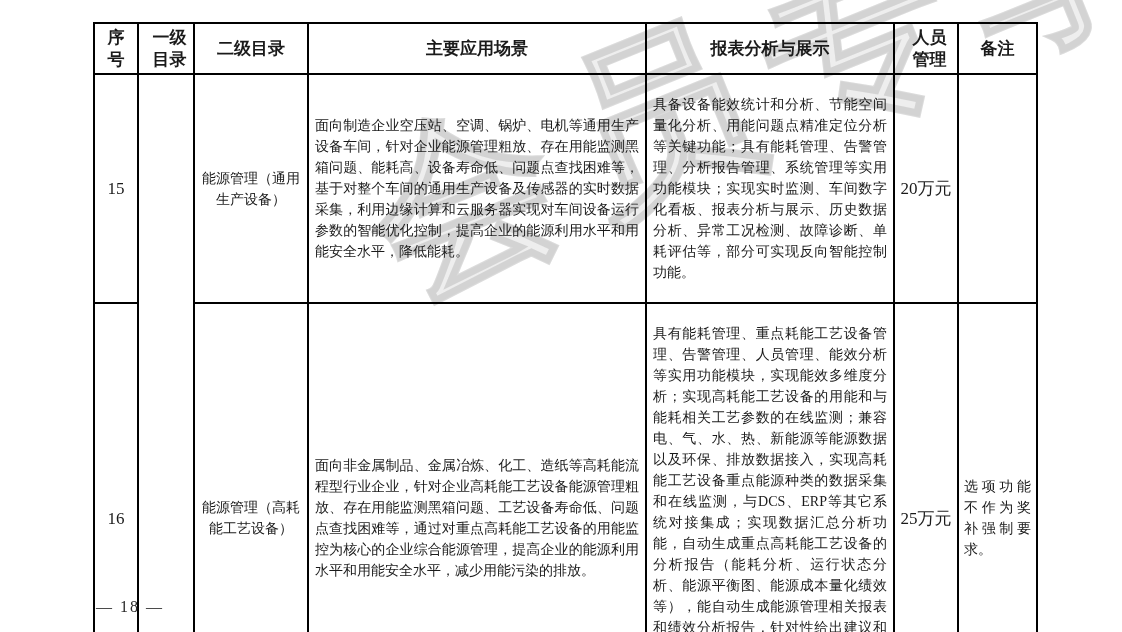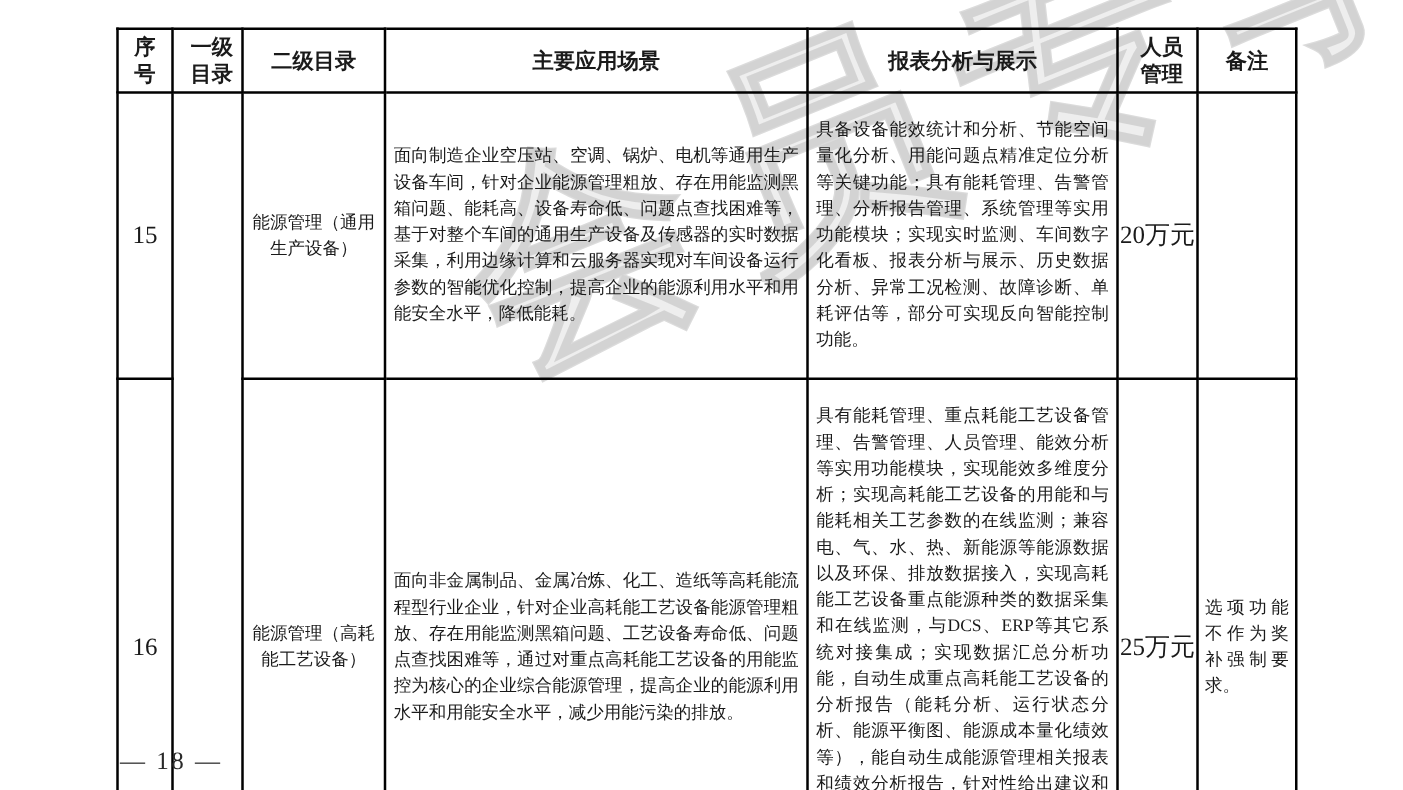--- a/index.html
+++ b/index.html
@@ -58,28 +58,28 @@
   }
   .narrow-2 { display: inline-block; width: 2.4em; text-align: right; }  
   .narrow-1 { display: inline-block; width: 1.15em; } 
   td.c-text {
     text-align: justify;
     vertical-align: middle;
     padding: 19px 6px;
   }
   td.c-text.vtop { vertical-align: top; }
   td.c-level2 { padding: 2px 5px; }
-  td.c-index, td.c-limit { font-size: 20px; }
+  td.c-index, td.c-limit { font-size: 17px; }
   td.c-remark { padding: 2px 5px; text-align: justify; text-align-last: left; }
   .opt-para { margin-top: 12px; }
   .footer {
     position: absolute;
     left: 96px;
     top: 598px;
-    font-size: 20px;
+    font-size: 16px;
     letter-spacing: 2px;
     color: #2a2a2a;
     z-index: 1;
   }
 </style>
 </head>
 <body>
 
 <div class="page">
 

